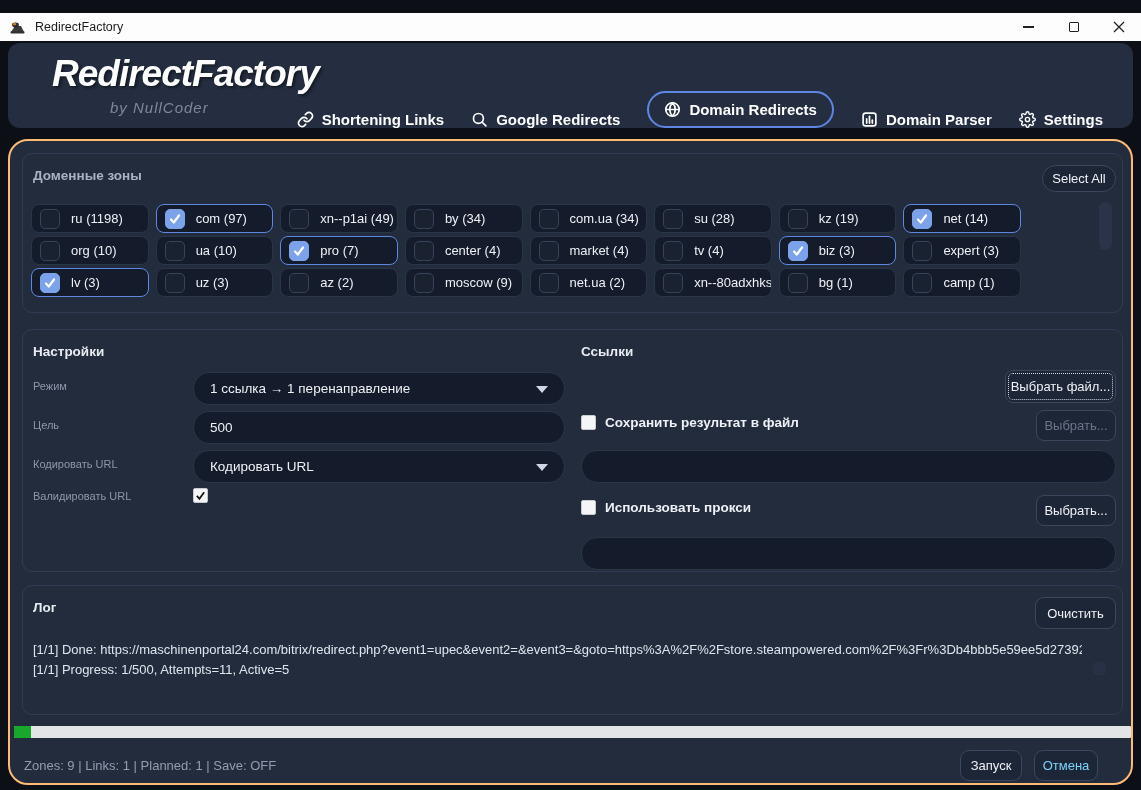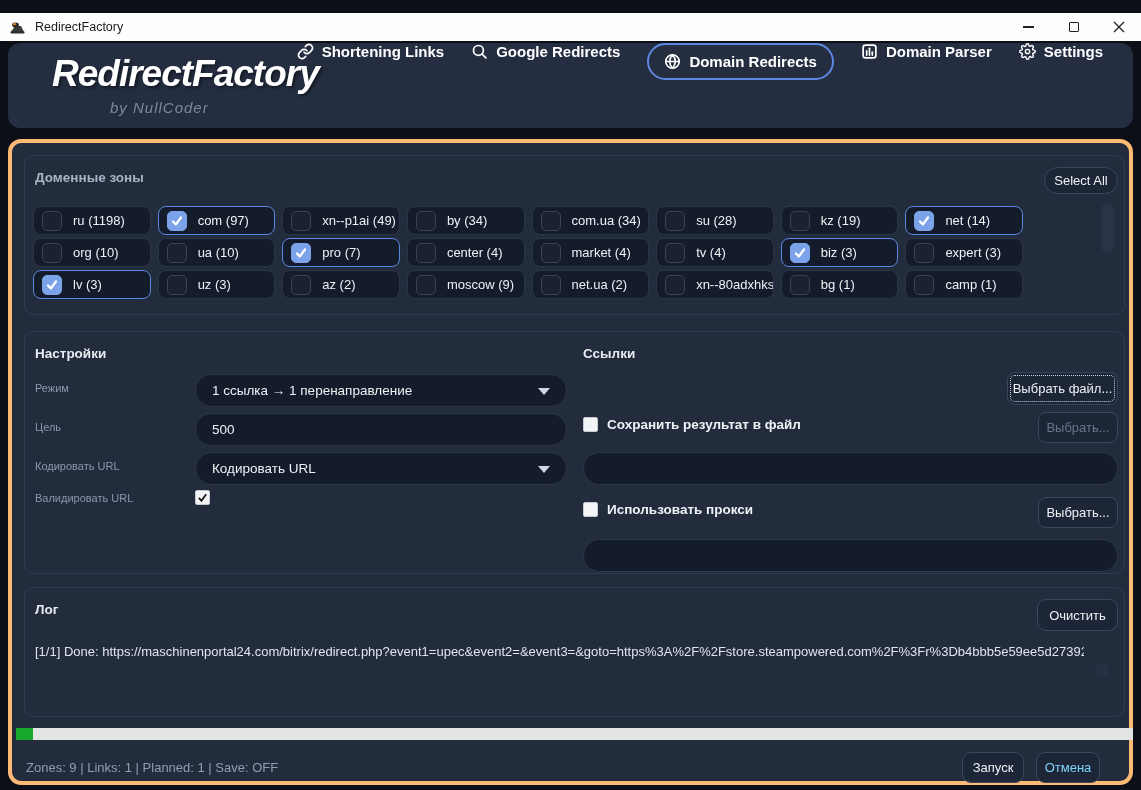--- a/index.html
+++ b/index.html
@@ -19,31 +19,31 @@
 
   
   .header { position:absolute; left:8px; top:30px; width:1125px; height:85px;
             background:#242e40; border-radius:12px; }
   .logo { position:absolute; left:44px; top:10px; font-size:37px; font-weight:900;
           font-style:italic; color:#fff; letter-spacing:-1px;
           text-shadow:2px 2px 3px rgba(0,0,0,.45); }
   .byline { position:absolute; left:102px; top:56px; font-size:15px; font-style:italic;
             color:#7f889b; letter-spacing:1px; }
   .nav { position:absolute; right:30px; top:0; height:85px; display:flex;
-         align-items:flex-start; gap:27px; }
+         align-items:flex-end; gap:27px; }
   .navitem { display:flex; align-items:center; gap:8px; color:#fff; font-size:15px;
              font-weight:bold; white-space:nowrap; cursor:default; }
   .navitem svg { stroke:#fff; fill:none; stroke-width:2.4; stroke-linecap:round;
                  stroke-linejoin:round; width:17px; height:17px; }
   .navitem.active { border:2px solid var(--accent,#5d87e0); border-radius:19px;
                     padding:8px 15px; }
 
   
   .main { position:absolute; left:8px; top:126px; width:1125px; height:646px;
-          background:#232c3d; border:4px solid #fdba74; border-radius:13px; }
+          background:#232c3d; border:2px solid #fdba74; border-radius:20px; }
   .panel { position:absolute; left:12px; width:1101px; border:1px solid #313b54;
            border-radius:10px; }
   .panel-title { position:absolute; left:10px; top:14px; font-size:13.5px;
                  font-weight:bold; color:#aab3c4; }
 
   
   .zones { top:12px; height:160px; }
   .btn { background:#1d2636; border:1px solid #3c475f; color:#eef1f6; font-size:13px;
          font-family:"Liberation Sans",sans-serif; display:flex; align-items:center;
          justify-content:center; cursor:default; }
@@ -392,20 +392,21 @@
       <div class="field" style="left:558px; top:207px; width:535px;">
         <span></span>
       </div>
     </div>
 
     <div class="panel logpanel">
       <div class="panel-title" style="color:#e8ecf2;">Лог</div>
       <div class="btn clear-btn">Очистить</div>
       <div class="log-lines" id="log-lines">
           <div class="log-line">[1/1] Done: https://maschinenportal24.com/bitrix/redirect.php?event1=upec&amp;event2=&amp;event3=&amp;goto=https%3A%2F%2Fstore.steampowered.com%2F%3Fr%3Db4bbb5e59ee5d273920cbbb9</div>
+          <div class="log-line">[1/1] Progress: 1/500, Attempts=11, Active=5</div>
         </div>
       <div class="log-thumb"></div>
     </div>
 
     <div class="progress">
       <div class="fill" style="width: 1.5%;"></div>
     </div>
     <div class="statusrow">Zones: 9 | Links: 1 | Planned: 1 | Save: OFF</div>
     <div class="btn start-btn">Запуск</div>
     <div class="btn cancel-btn">Отмена</div>

